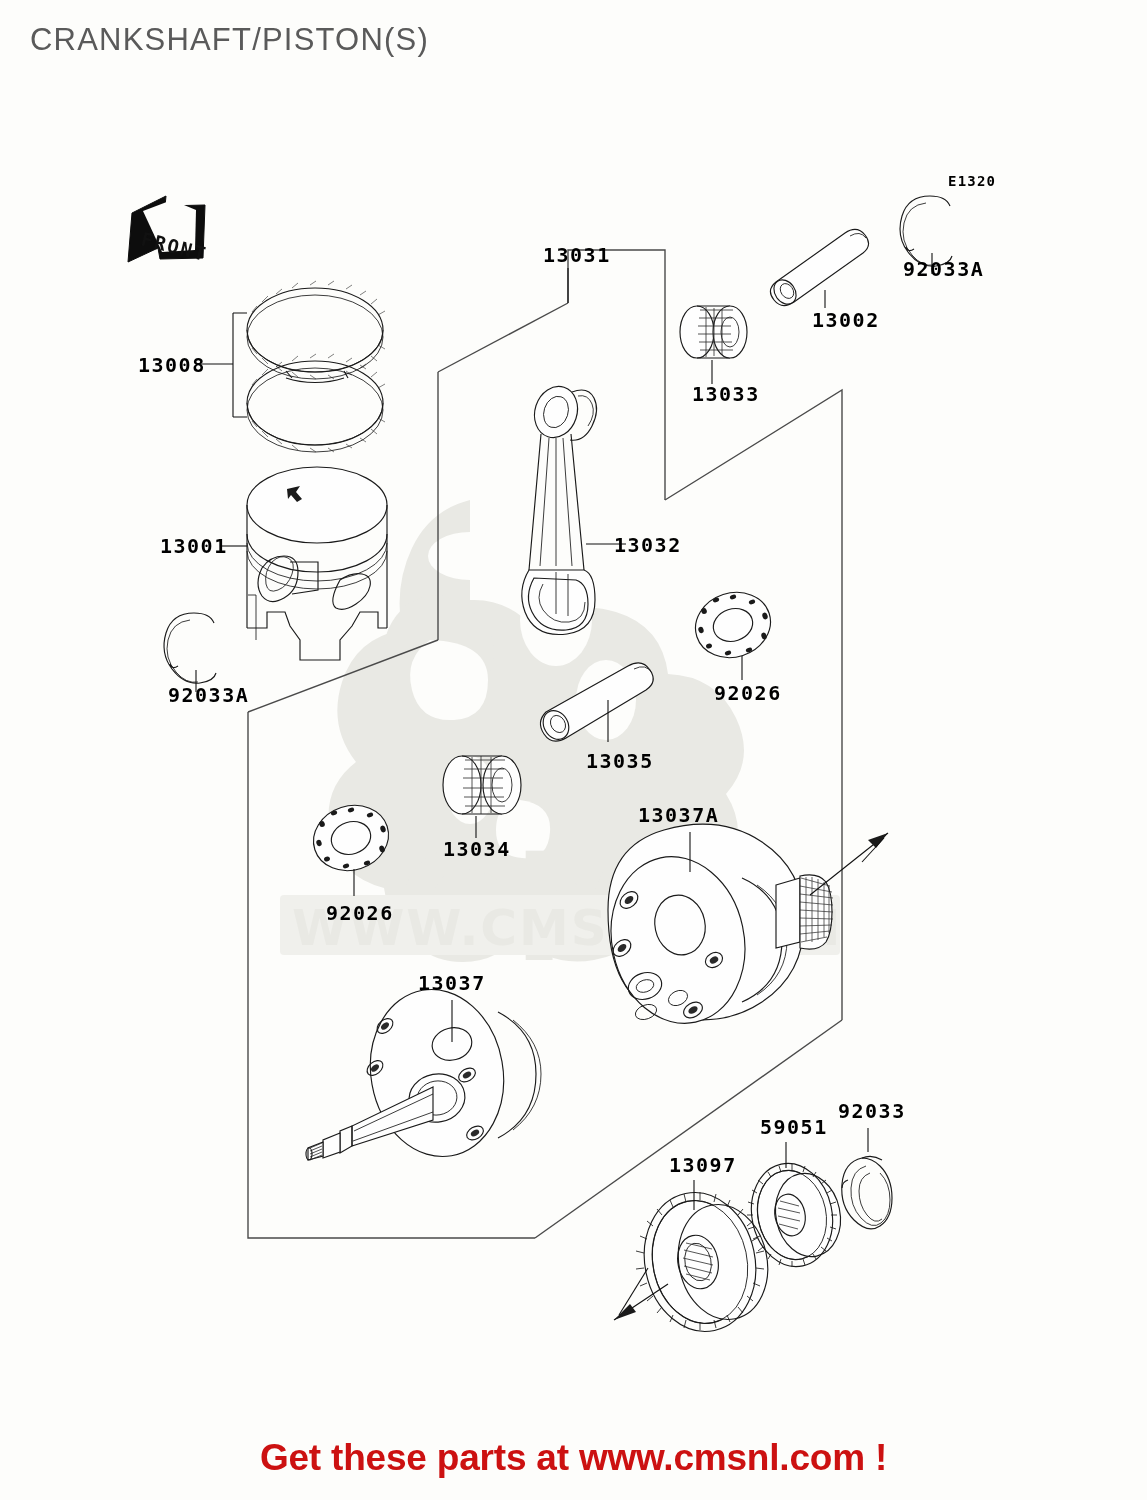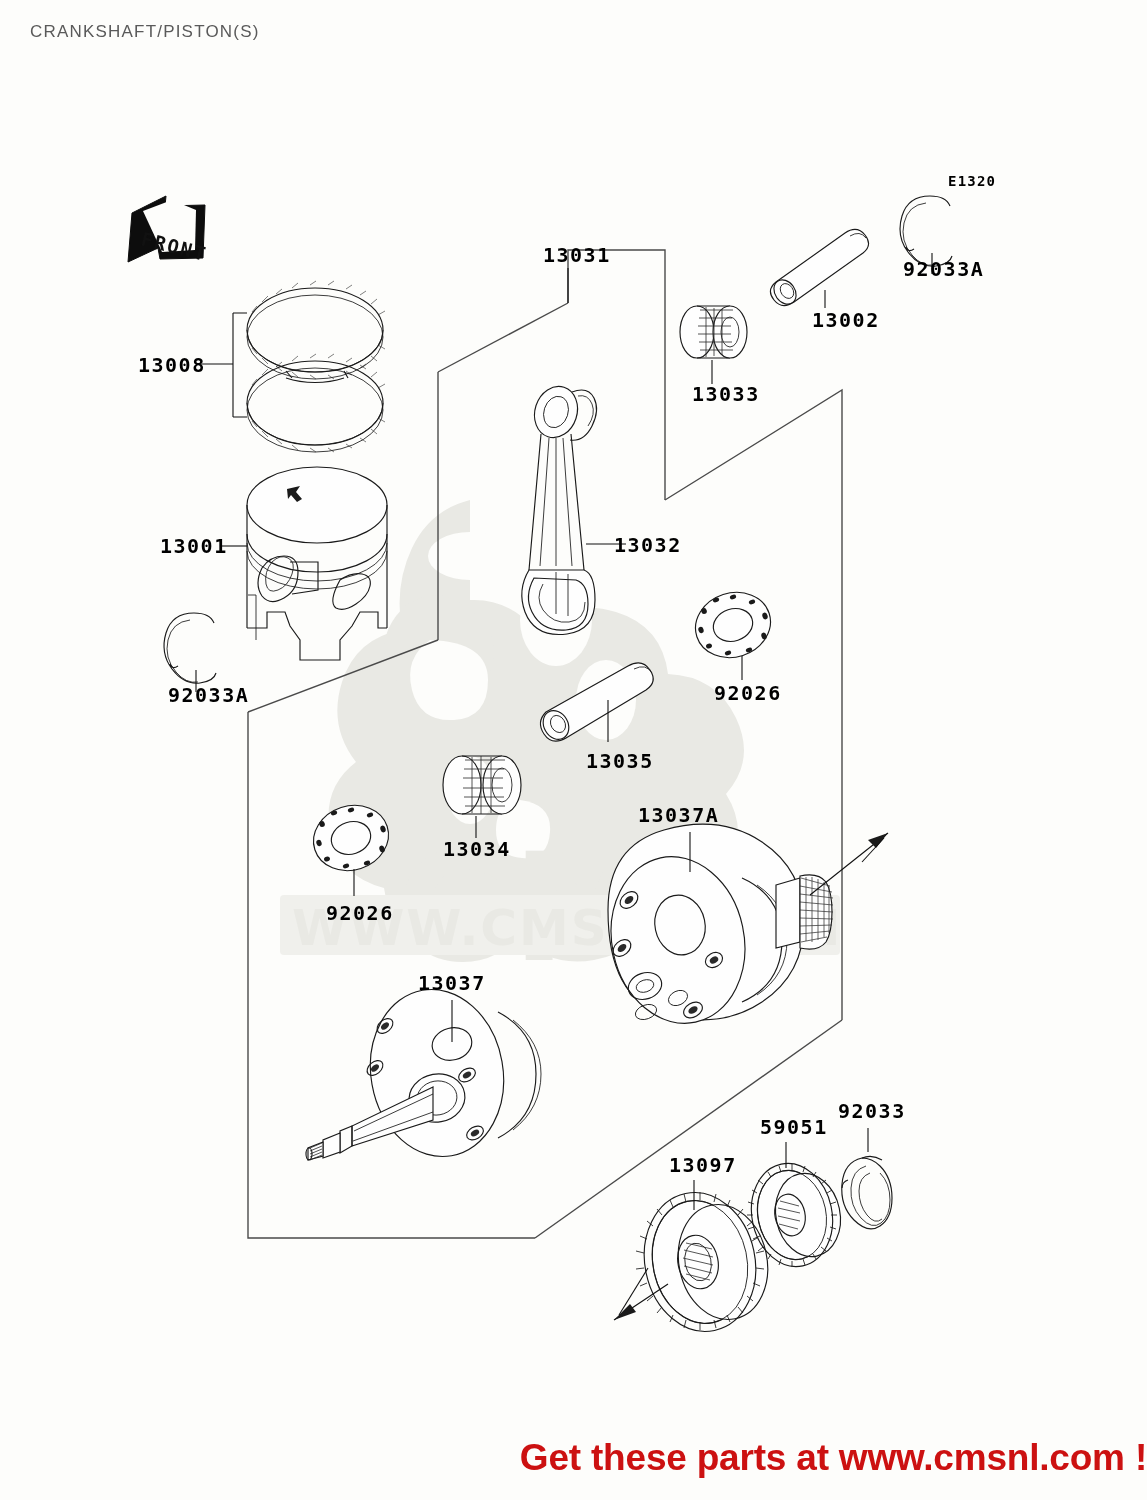--- a/index.html
+++ b/index.html
@@ -1,25 +1,25 @@
 <!DOCTYPE html>
 <html><head>
 <meta charset="utf-8">
 <style>
   html,body{margin:0;padding:0;background:#fdfdfb;}
   body{width:1147px;height:1500px;position:relative;overflow:hidden;
        font-family:"DejaVu Sans",sans-serif;}
   #page-title{
     position:absolute;left:30px;top:22px;
     font-family:"Liberation Sans","DejaVu Sans",sans-serif;
-    font-size:17px;letter-spacing:1.2px;color:#5a5a5a;font-weight:400;
+    font-size:31px;letter-spacing:1.2px;color:#5a5a5a;font-weight:400;
     white-space:nowrap;
   }
   #footer-cta{
-    position:absolute;left:0;right:0;top:1437px;text-align:right;
+    position:absolute;left:0;right:0;top:1437px;text-align:center;
     font-family:"Liberation Sans","DejaVu Sans",sans-serif;
     font-size:37px;font-weight:bold;color:#cc1111;letter-spacing:-0.2px;
   }
   #diagram{position:absolute;left:0;top:0;width:1147px;height:1500px;}
   .lbl{
     font-family:"DejaVu Sans Mono","Liberation Mono",monospace;
     font-size:20px;font-weight:bold;fill:#000;letter-spacing:1.5px;
   }
   .lbl-sm{
     font-family:"DejaVu Sans Mono","Liberation Mono",monospace;

